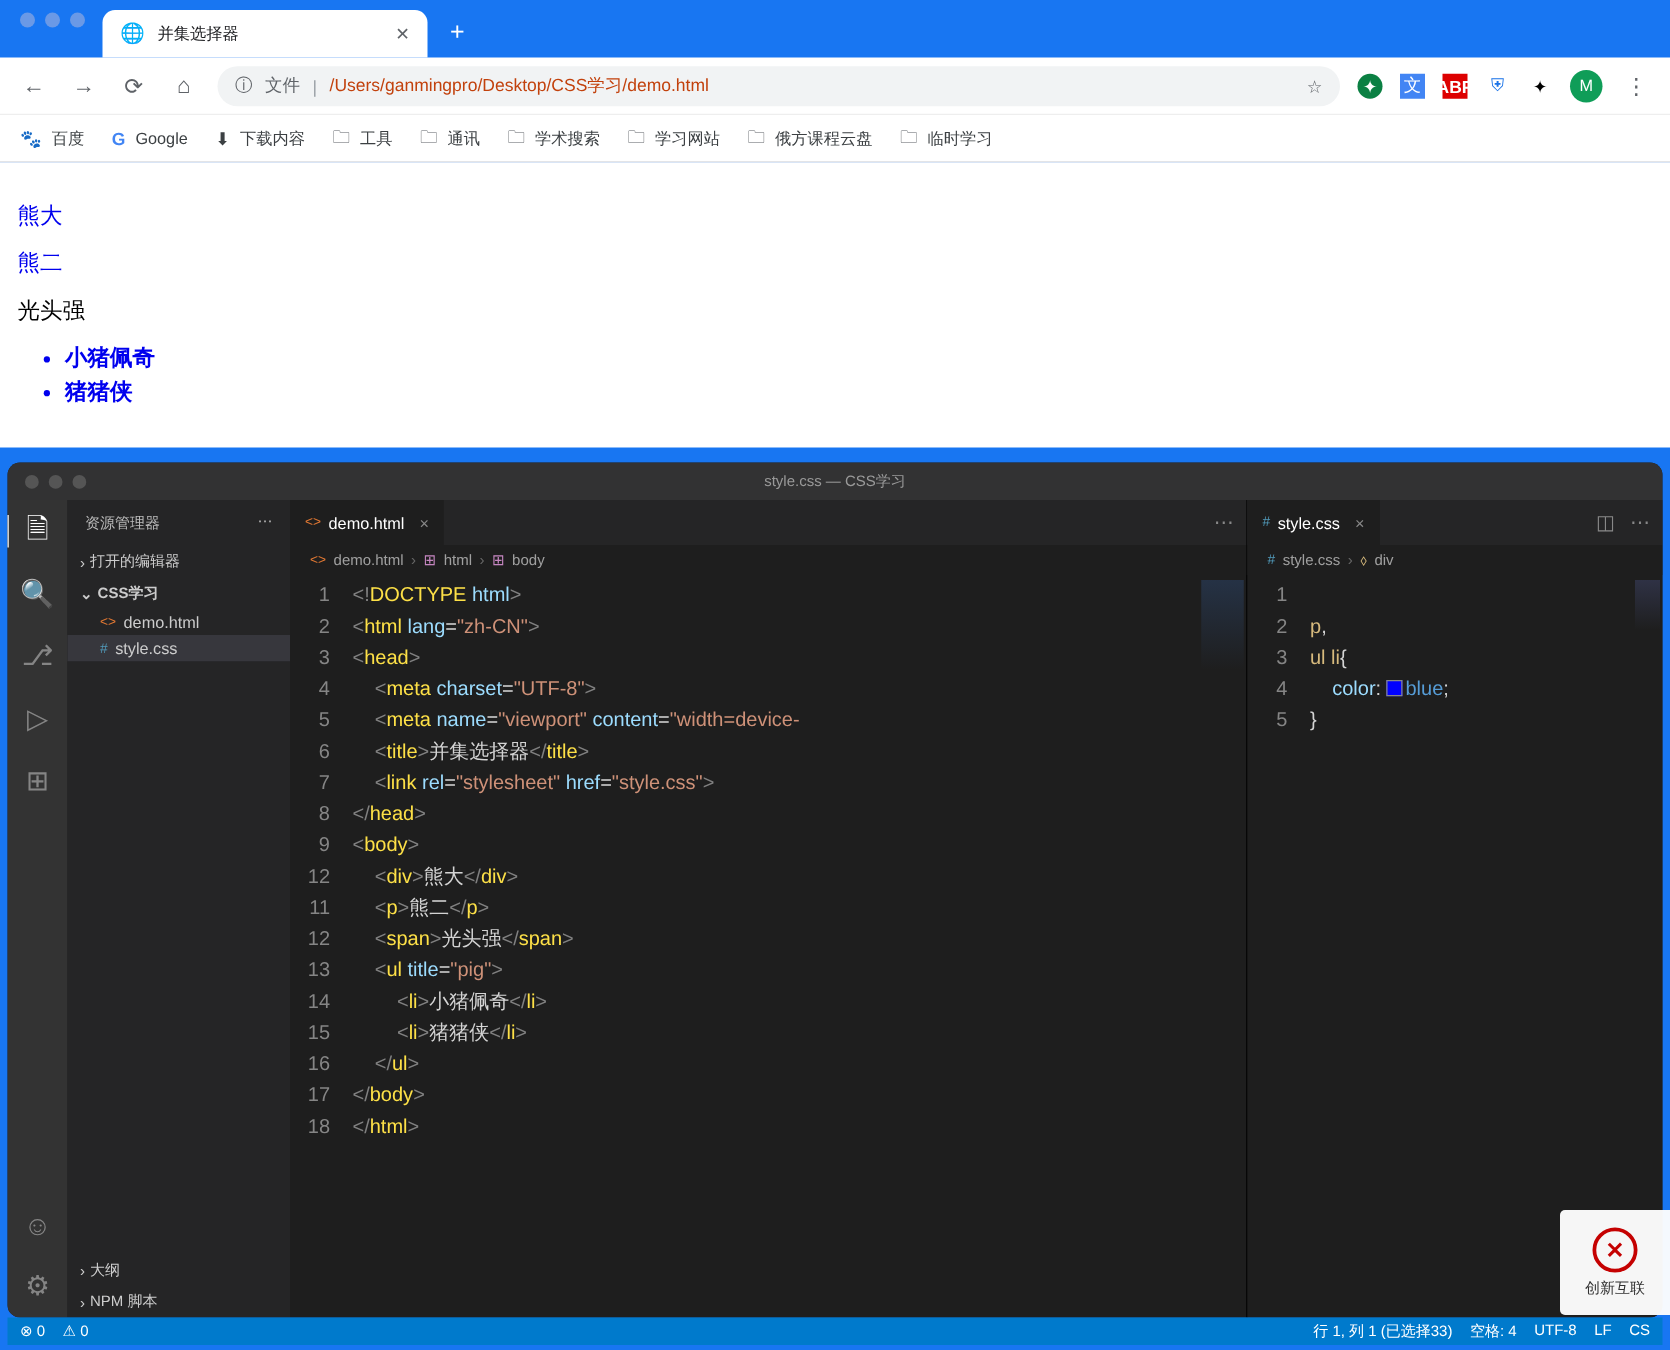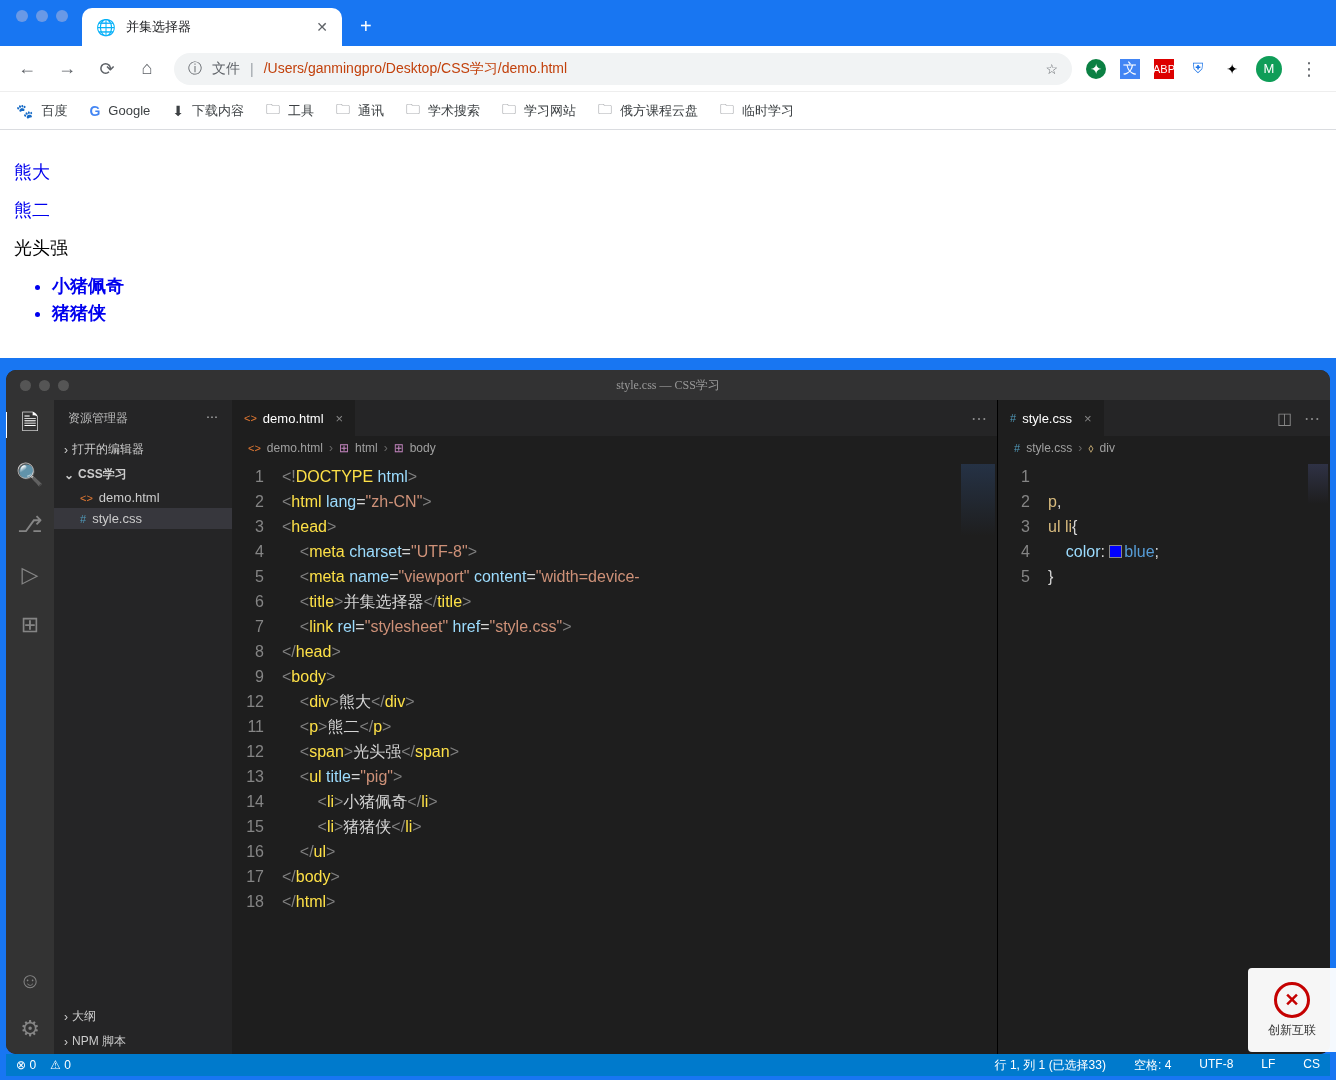--- a/index.html
+++ b/index.html
@@ -32,21 +32,21 @@
 .page .blue { color:#0000ee; }
 .page>div, .page>p, .page>span { display:block; margin:14px 0; }
 .page ul { margin:10px 0 0 38px; }
 .page ul li { margin:3px 0; color:#0000ee; font-weight:600; }
 
 
 .vsc { position:absolute; left:6px; right:6px; top:370px; bottom:26px; background:#1e1e1e; border-radius:10px; overflow:hidden; display:flex; flex-direction:column; }
 .vsc-title { height:30px; background:#323233; display:flex; align-items:center; color:#999; font-size:12px; position:relative; }
 .vsc-traffic { display:flex; gap:8px; padding-left:14px; }
 .vdot { width:11px; height:11px; border-radius:50%; background:#555; }
-.vsc-title-text { position:absolute; left:50%; transform:translateX(-50%);font-family:Liberation Serif, serif; }
+.vsc-title-text { position:absolute; left:50%; transform:translateX(-50%); }
 
 .vsc-body { flex:1; display:flex; }
 .activity { width:48px; background:#333333; display:flex; flex-direction:column; align-items:center; padding-top:12px; gap:24px; }
 .act-ico { width:26px; height:26px; color:#858585; font-size:22px; display:flex; align-items:center; justify-content:center; }
 .act-ico.active { color:#fff; border-left:2px solid #fff; width:48px; margin-left:-2px; }
 .activity .bottom { margin-top:auto; margin-bottom:12px; display:flex; flex-direction:column; gap:22px; align-items:center; }
 
 .sidebar { width:178px; background:#252526; color:#ccc; font-size:12px; display:flex; flex-direction:column; }
 .sb-head { padding:10px 14px; display:flex; justify-content:space-between; color:#bbb; font-size:12px; }
 .sb-sec { padding:4px 10px; color:#ccc; display:flex; align-items:center; gap:4px; }
@@ -77,21 +77,21 @@
 .ct { flex:1; white-space:pre; color:#d4d4d4; }
 .minimap { position:absolute; right:2px; top:4px; width:34px; height:72px; background:linear-gradient(#2a3f5f,#1e1e1e); opacity:.6; }
 .minimap2 { position:absolute; right:2px; top:4px; width:20px; height:40px; background:linear-gradient(#3a3f5f,#1e1e1e); opacity:.6; }
 
 
 .gy { color:#808080; } .tg { color:#fde047; } .at { color:#9cdcfe; } .st { color:#ce9178; } .tx { color:#d4d4d4; } .pc { color:#d7ba7d; }
 .kw { color:#569cd6; } .pr { color:#9cdcfe; }
 .colorbox { display:inline-block; width:13px; height:13px; background:#00f; border:1px solid #888; vertical-align:-1px; margin-right:2px; }
 
 .statusbar { position:absolute; left:6px; right:6px; bottom:4px; height:22px; background:#007acc; color:#fff; font-size:12px; display:flex; align-items:center; padding:0 10px; gap:14px; }
-.statusbar .right { margin-left:auto; display:flex; gap:28px; }
+.statusbar .right { margin-left:auto; display:flex; gap:14px; }
 
 .watermark { position:absolute; right:0; bottom:28px; width:88px; height:84px; background:#fff; display:flex; flex-direction:column; align-items:center; justify-content:center; font-size:12px; color:#333; opacity:.96; border-radius:4px 0 0 4px; }
 .watermark .logo { width:36px; height:36px; border:3px solid #c00; border-radius:50%; display:flex; align-items:center; justify-content:center; color:#c00; font-weight:700; font-size:18px; margin-bottom:4px; }
 </style>
 </head>
 <body>
 
 <div class="chrome-top">
   <div class="traffic">
     <div class="tdot"></div>
@@ -114,21 +114,21 @@
   <div class="addr">
     <span>ⓘ</span>
     <span>文件</span>
     <span style="color:#9aa0a6">|</span>
     <span class="addr-path">/Users/ganmingpro/Desktop/CSS学习/demo.html</span>
     <span style="margin-left:auto">☆</span>
   </div>
   <div class="ext-icons">
     <div class="ico" style="background:#0b8043;border-radius:50%;color:#fff">✦</div>
     <div class="ico" style="background:#4285f4;color:#fff">文</div>
-    <div class="ico" style="background:#d00;color:#fff;font-size:11px;font-weight:400">ABP</div>
+    <div class="ico" style="background:#d00;color:#fff;font-size:14px;font-weight:700">ABP</div>
     <div class="ico" style="color:#1a73e8">⛨</div>
     <div class="ico">✦</div>
     <div class="avatar">M</div>
     <div class="nav-btn">⋮</div>
   </div>
 </div>
 
 <div class="bookmarks">
   <div class="bm">
       <span class="bm-ico" style="color:#2932e1">🐾</span>

